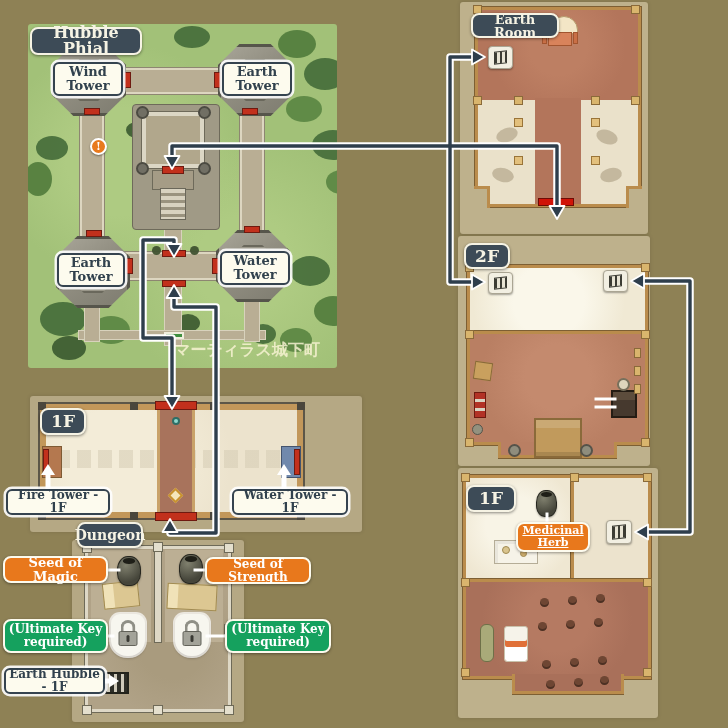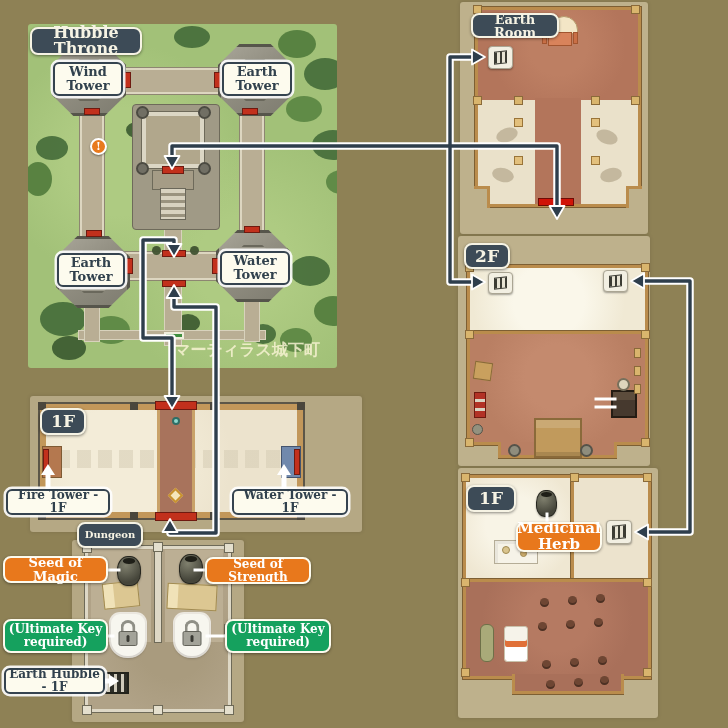--- a/index.html
+++ b/index.html
@@ -364,21 +364,21 @@
         <path d="M104,636 H113"></path>
         <path d="M207,636 H226"></path>
         <path d="M596,399 H615"></path>
         <path d="M596,407 H615"></path>
         <path d="M547,514 V525"></path>
       </g>
     </g>
   </svg>
 
   <div class="badge-dark" style="left:30px;top:27px;width:112px;height:28px;font-size:16px;">
-    <span style="position:static;">Hubble Throne</span>
+    <span style="position:static;">Hubble Phial</span>
   </div>
 
   <div class="label-white" style="left:53px;top:62px;width:70px;height:34px;font-size:13px;">
     <span style="position:static;">Wind</span>
     <span style="position:static;">Tower</span>
   </div>
   <div class="label-white" style="left:222px;top:62px;width:70px;height:34px;font-size:13px;">
     <span style="position:static;">Earth</span>
     <span style="position:static;">Tower</span>
   </div>
@@ -393,21 +393,21 @@
 
   <div class="badge-dark" style="left:40px;top:408px;width:46px;height:27px;font-size:17px;">
     <span style="position:static;">1F</span>
   </div>
   <div class="label-white" style="left:6px;top:489px;width:104px;height:26px;font-size:12px;">
     <span style="position:static;">Fire Tower - 1F</span>
   </div>
   <div class="label-white" style="left:232px;top:489px;width:116px;height:26px;font-size:12px;">
     <span style="position:static;">Water Tower - 1F</span>
   </div>
-  <div class="badge-dark" style="left:77px;top:522px;width:66px;height:26px;font-size:10px;">
+  <div class="badge-dark" style="left:77px;top:522px;width:66px;height:26px;font-size:14px;">
     <span style="position:static;">Dungeon</span>
   </div>
 
   <div class="label-orange" style="left:205px;top:557px;width:106px;height:27px;font-size:12px;">
     <span style="position:static;">Seed of Strength</span>
   </div>
   <div class="label-orange" style="left:3px;top:556px;width:105px;height:27px;font-size:13px;">
     <span style="position:static;">Seed of Magic</span>
   </div>
   <div class="label-green" style="left:3px;top:619px;width:105px;height:34px;font-size:12px;">
@@ -424,18 +424,18 @@
 
   <div class="badge-dark" style="left:471px;top:13px;width:88px;height:25px;font-size:13px;">
     <span style="position:static;">Earth Room</span>
   </div>
   <div class="badge-dark" style="left:464px;top:243px;width:46px;height:26px;font-size:17px;">
     <span style="position:static;">2F</span>
   </div>
   <div class="badge-dark" style="left:466px;top:485px;width:50px;height:27px;font-size:17px;">
     <span style="position:static;">1F</span>
   </div>
-  <div class="label-orange" style="left:516px;top:522px;width:86px;height:30px;font-size:15px;">
+  <div class="label-orange" style="left:516px;top:522px;width:74px;height:30px;font-size:11px;text-decoration:underline;">
     <span style="position:static;">Medicinal</span>
     <span style="position:static;">Herb</span>
   </div>
 
 </div>
 
 </body></html>

